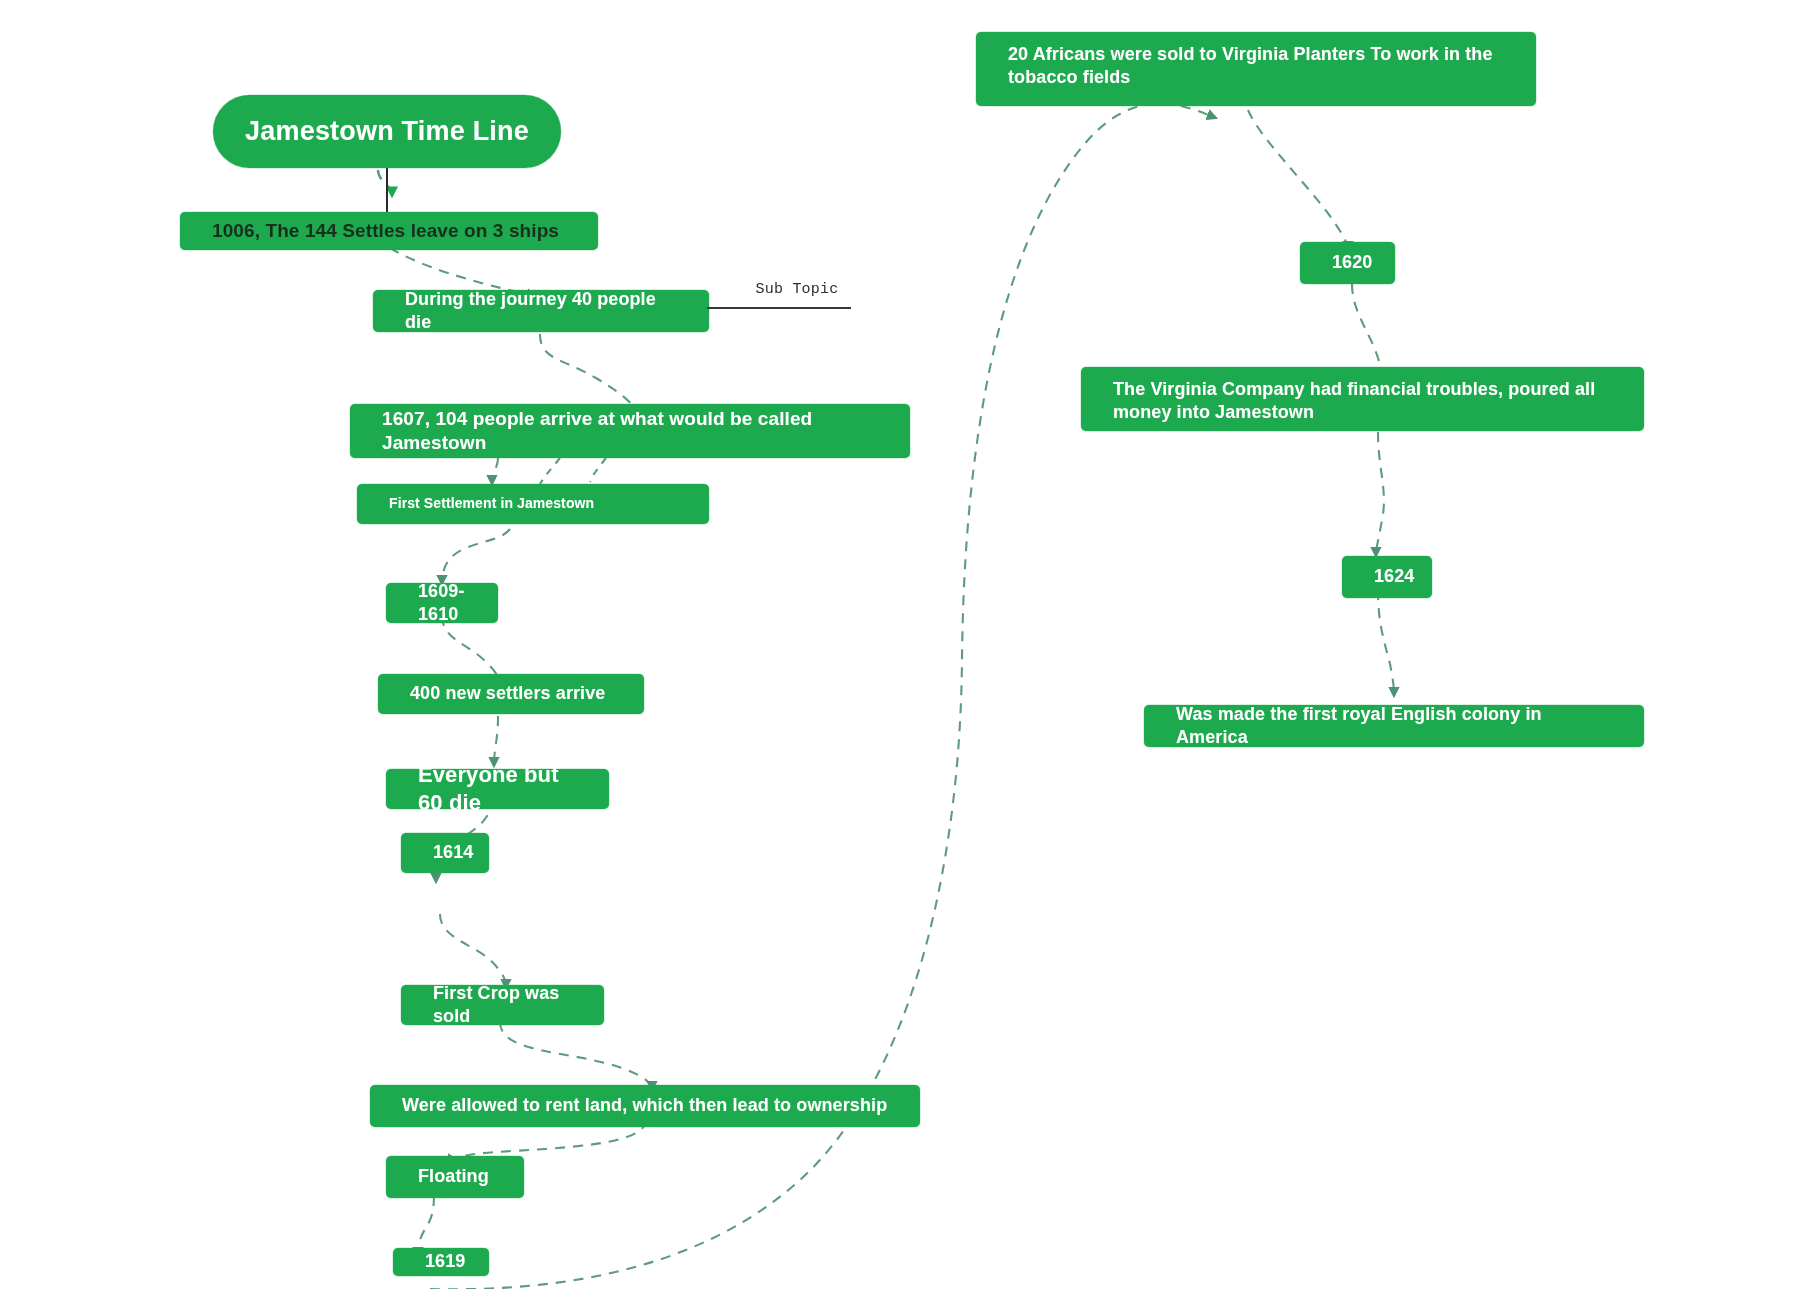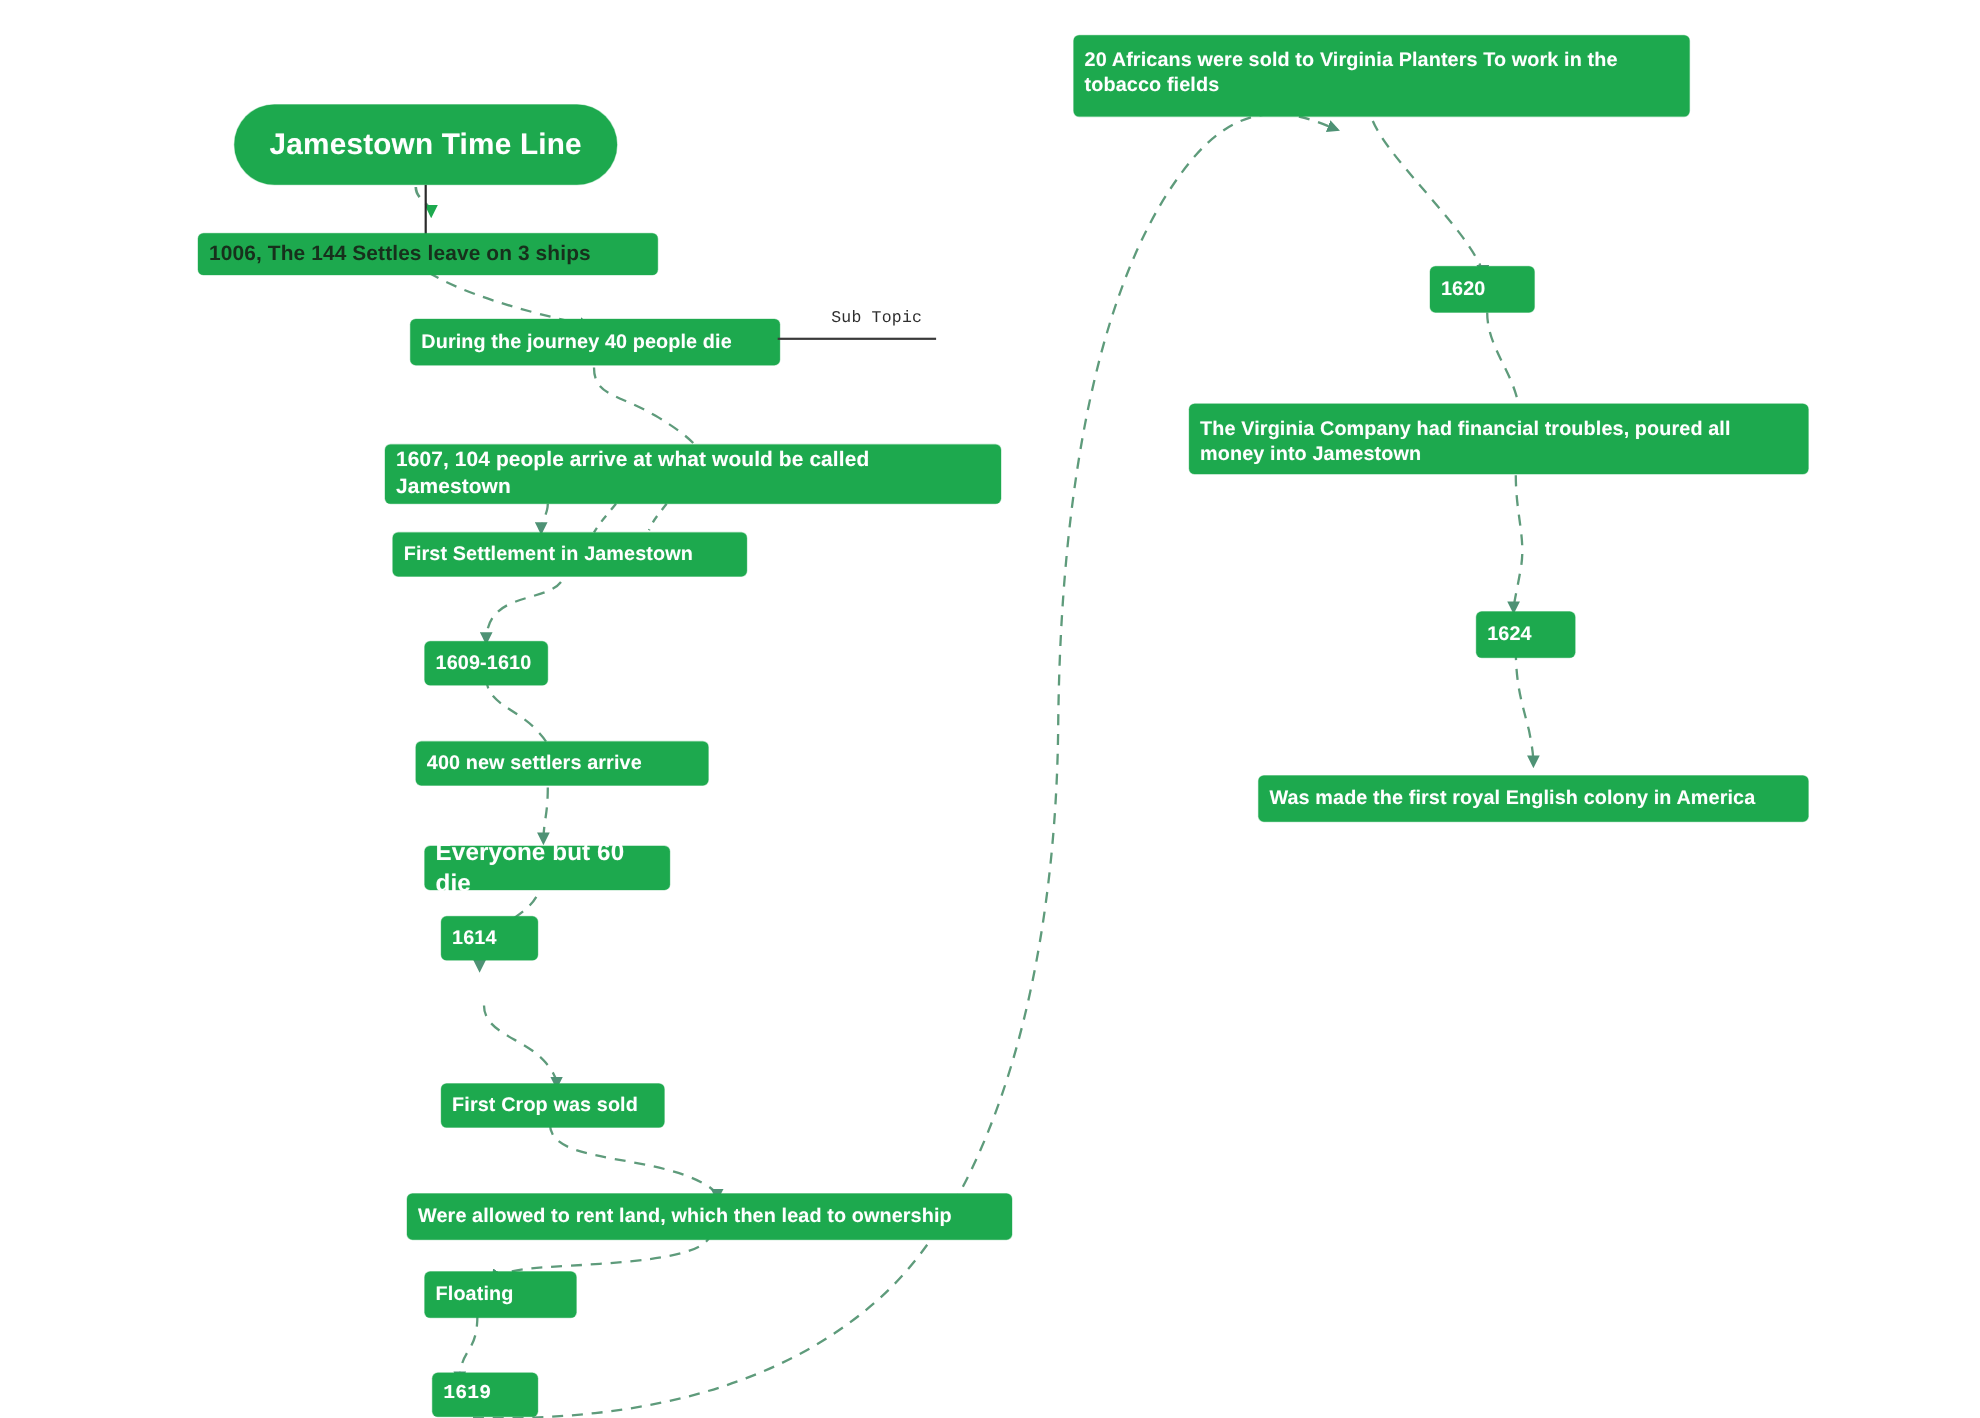--- a/index.html
+++ b/index.html
@@ -30,21 +30,21 @@
     position: absolute;
     box-sizing: border-box;
     background: #1DA94E;
     color: #ffffff;
     border-radius: 5px;
     display: flex;
     align-items: center;
     font-weight: bold;
     letter-spacing: .1px;
     line-height: 1.28;
-    padding: 7px 10px;
+    padding: 7px 32px;
     text-shadow: 0 0 1px rgba(255,255,255,.25);
     box-shadow: 0 0 0 0.5px rgba(29,169,78,.35);
   }
   .node.root {
     border-radius: 40px;
     justify-content: center;
     text-align: center;
     font-size: 27px;
     font-weight: bold;
     letter-spacing: .2px;
@@ -148,21 +148,21 @@
   </div>
 
   <div class="node" style="left:373px; top:290px; width:336px; height:42px; font-size:18px;">
     <span class="label">During the journey 40 people die</span>
   </div>
 
   <div class="node" style="left:350px; top:404px; width:560px; height:54px; font-size:19px;">
     <span class="label">1607, 104 people arrive at what would be called Jamestown</span>
   </div>
 
-  <div class="node" style="left:357px; top:484px; width:322px; height:40px; font-size:18px;">
+  <div class="node" style="left:357px; top:484px; width:352px; height:40px; font-size:14px;">
     <span class="label">First Settlement in Jamestown</span>
   </div>
 
   <div class="node" style="left:386px; top:583px; width:112px; height:40px; font-size:18px;">
     <span class="label">1609-1610</span>
   </div>
 
   <div class="node" style="left:378px; top:674px; width:266px; height:40px; font-size:18px;">
     <span class="label">400 new settlers arrive</span>
   </div>
@@ -180,21 +180,21 @@
   </div>
 
   <div class="node" style="left:370px; top:1085px; width:550px; height:42px; font-size:18px;">
     <span class="label">Were allowed to rent land, which then lead to ownership</span>
   </div>
 
   <div class="node" style="left:386px; top:1156px; width:138px; height:42px; font-size:18px;">
     <span class="label">Floating</span>
   </div>
 
-  <div class="node" style="left:393px; top:1248px; width:96px; height:40px; font-size:18px;font-family:Liberation Mono, monospace;">
+  <div class="node" style="left:393px; top:1248px; width:96px; height:28px; font-size:18px;">
     <span class="label">1619</span>
   </div>
 
   <div class="sub-topic" style="left:742px; top:281px; width:110px;">Sub Topic</div>
   <div class="sub-topic-line" style="left:707px; top:307px; width:144px;"></div>
 
   <div class="node multiline" style="left:976px; top:32px; width:560px; height:74px; font-size:18px;">
     <span class="label">20 Africans were sold to Virginia Planters To work in the tobacco fields</span>
   </div>
 

